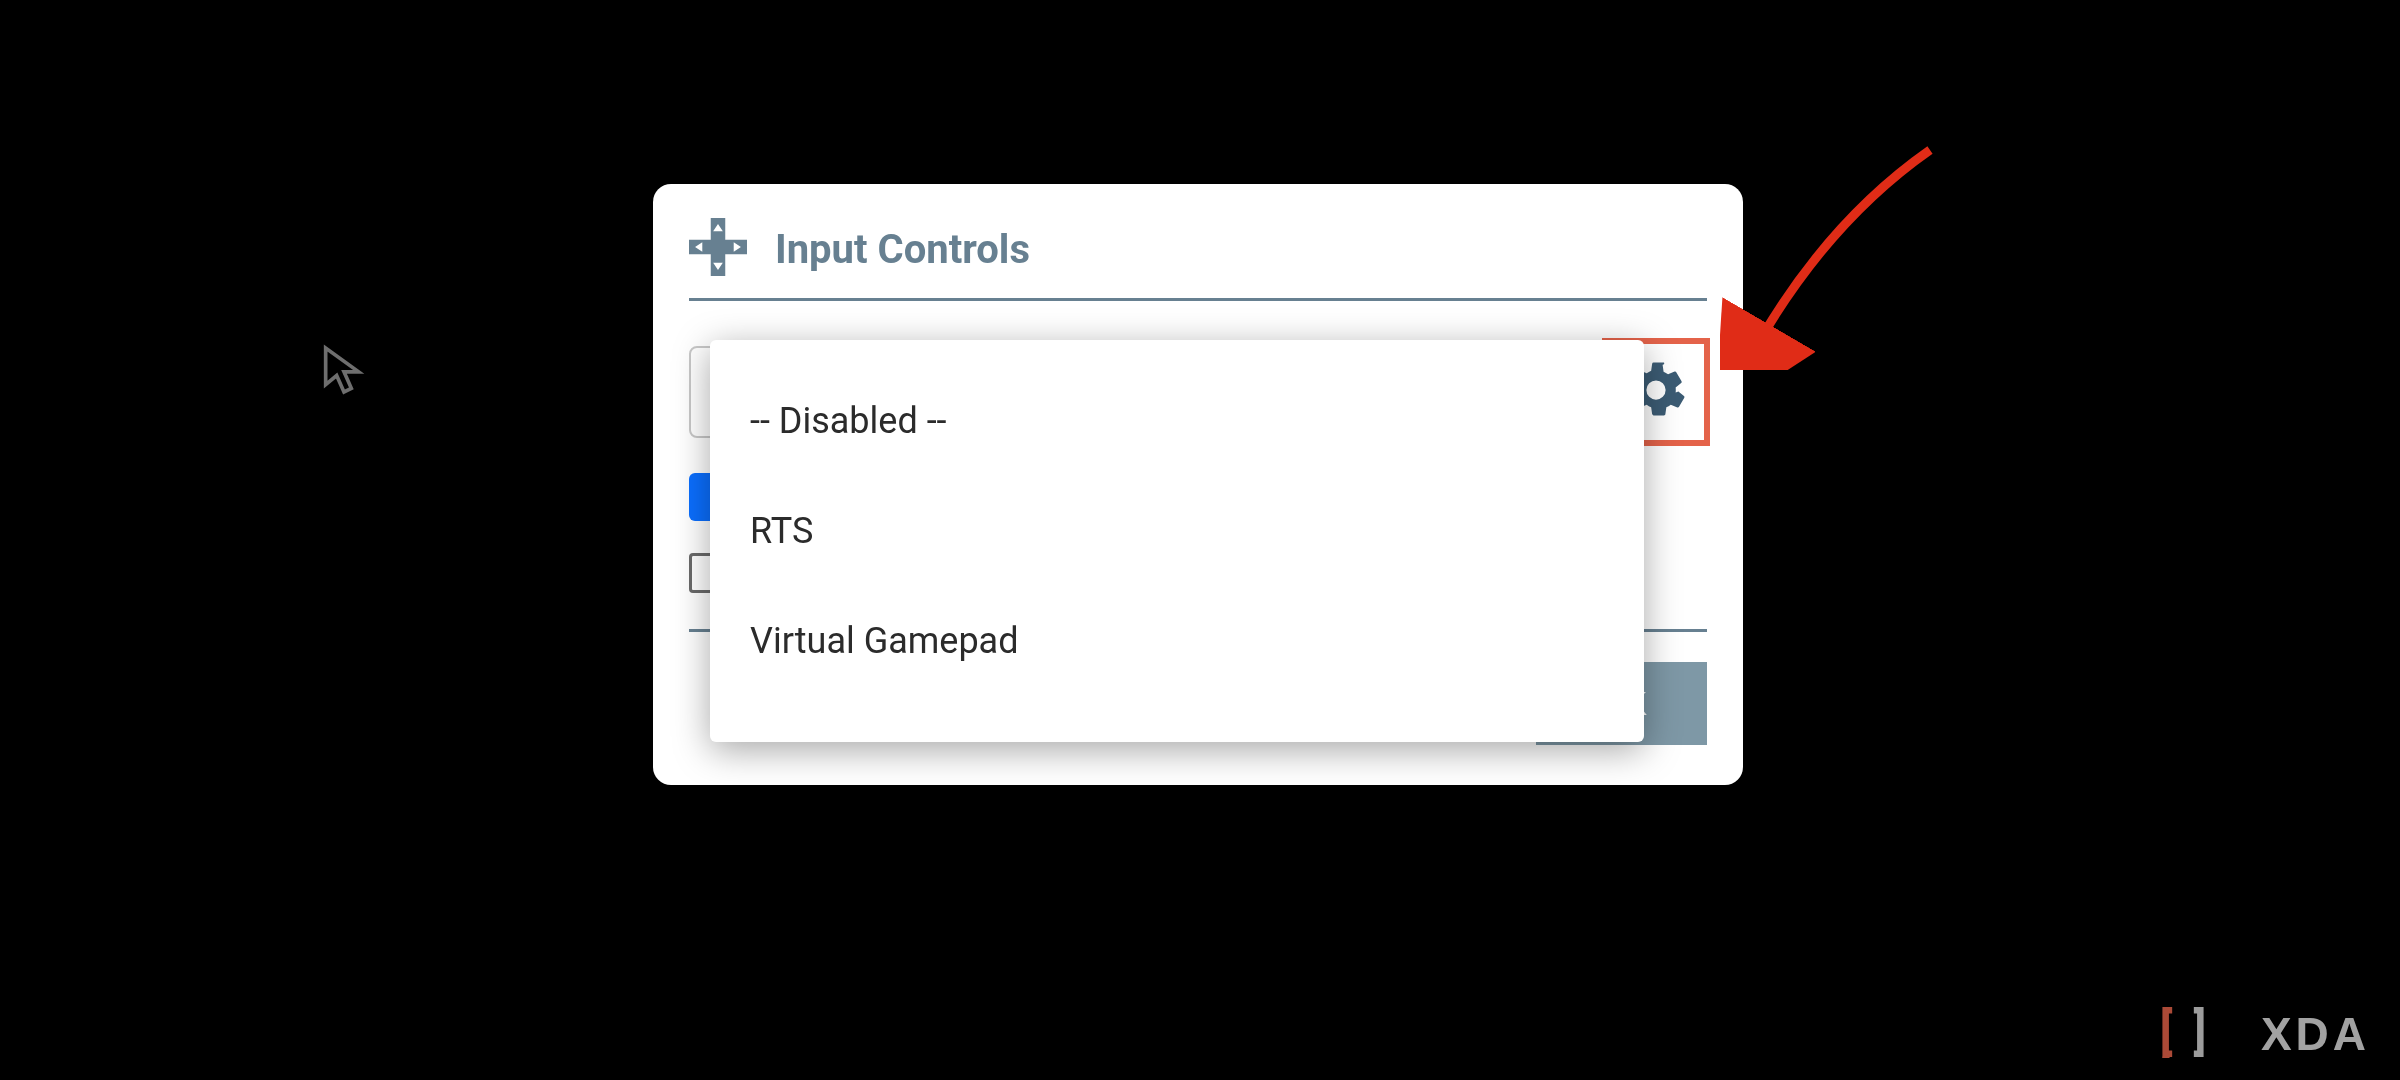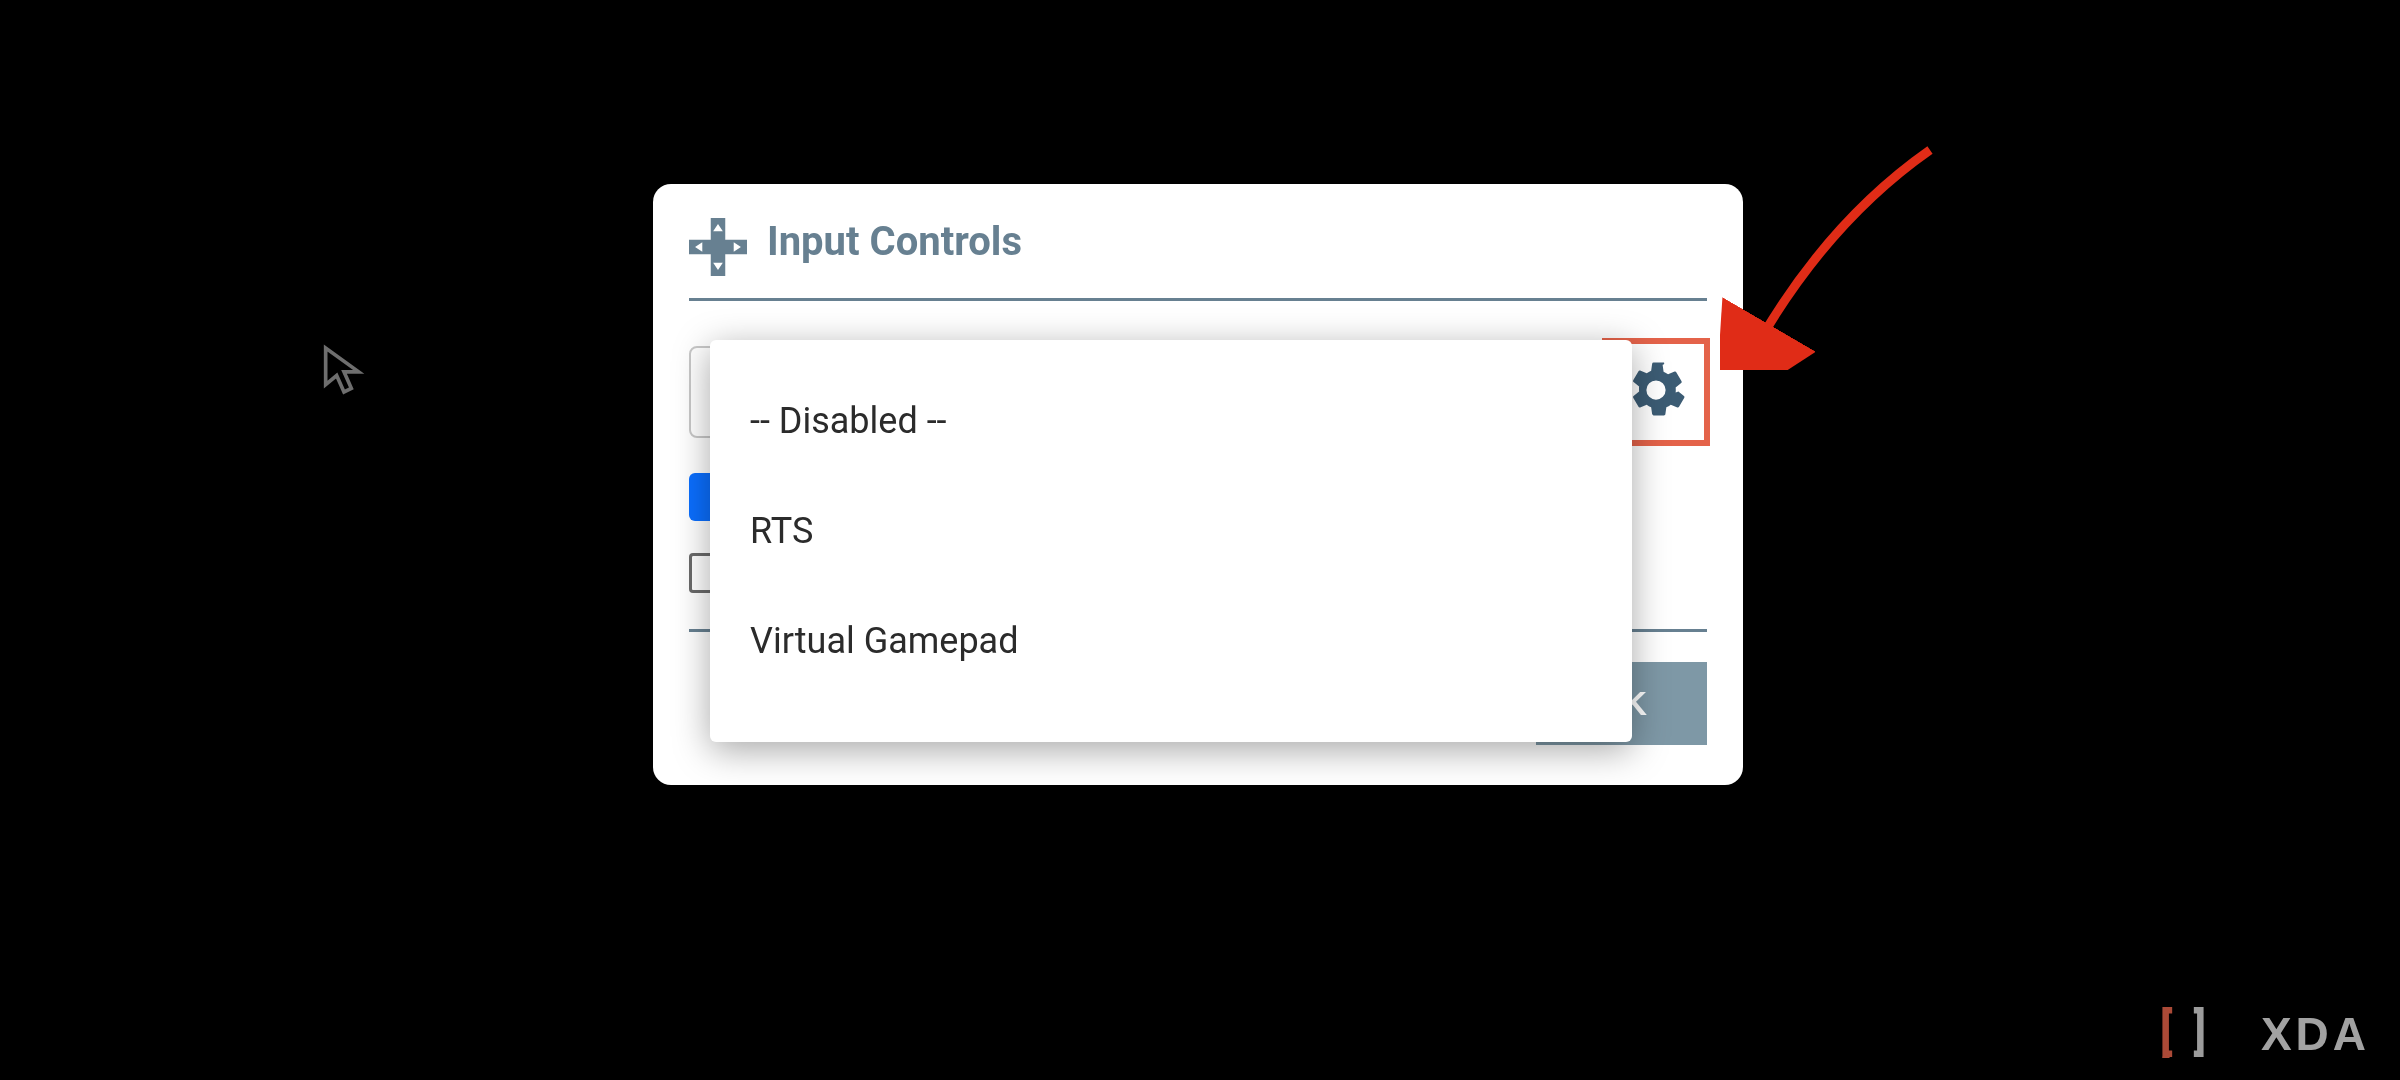--- a/index.html
+++ b/index.html
@@ -21,22 +21,22 @@
     width: 1090px;
     background: #fff;
     border-radius: 18px;
     box-shadow: 0 8px 40px rgba(0,0,0,.35);
     padding: 34px 36px 40px 36px;
     box-sizing: border-box;
   }
 
   .card-header {
     display: flex;
-    align-items: flex-start;
-    gap: 20px;
+    align-items: center;
+    gap: 28px;
   }
 
   .card-title {
     color: #678091;
     font-size: 40px;
     font-weight: 700;
   }
 
   .rule {
     height: 3px;
@@ -139,21 +139,21 @@
 
   
   .dropdown {
     position: absolute;
     left: 710px;
     top: 340px;
     width: 922px;
     background: #fff;
     border-radius: 6px;
     box-shadow: 0 8px 36px rgba(0,0,0,.35);
-    padding: 26px 0 46px 0;
+    padding: 26px 12px 46px 0;
     z-index: 10;
   }
 
   .dropdown-item {
     font-size: 36px;
     color: #2b2b2b;
     padding: 34px 40px;
     cursor: pointer;
   }
 

